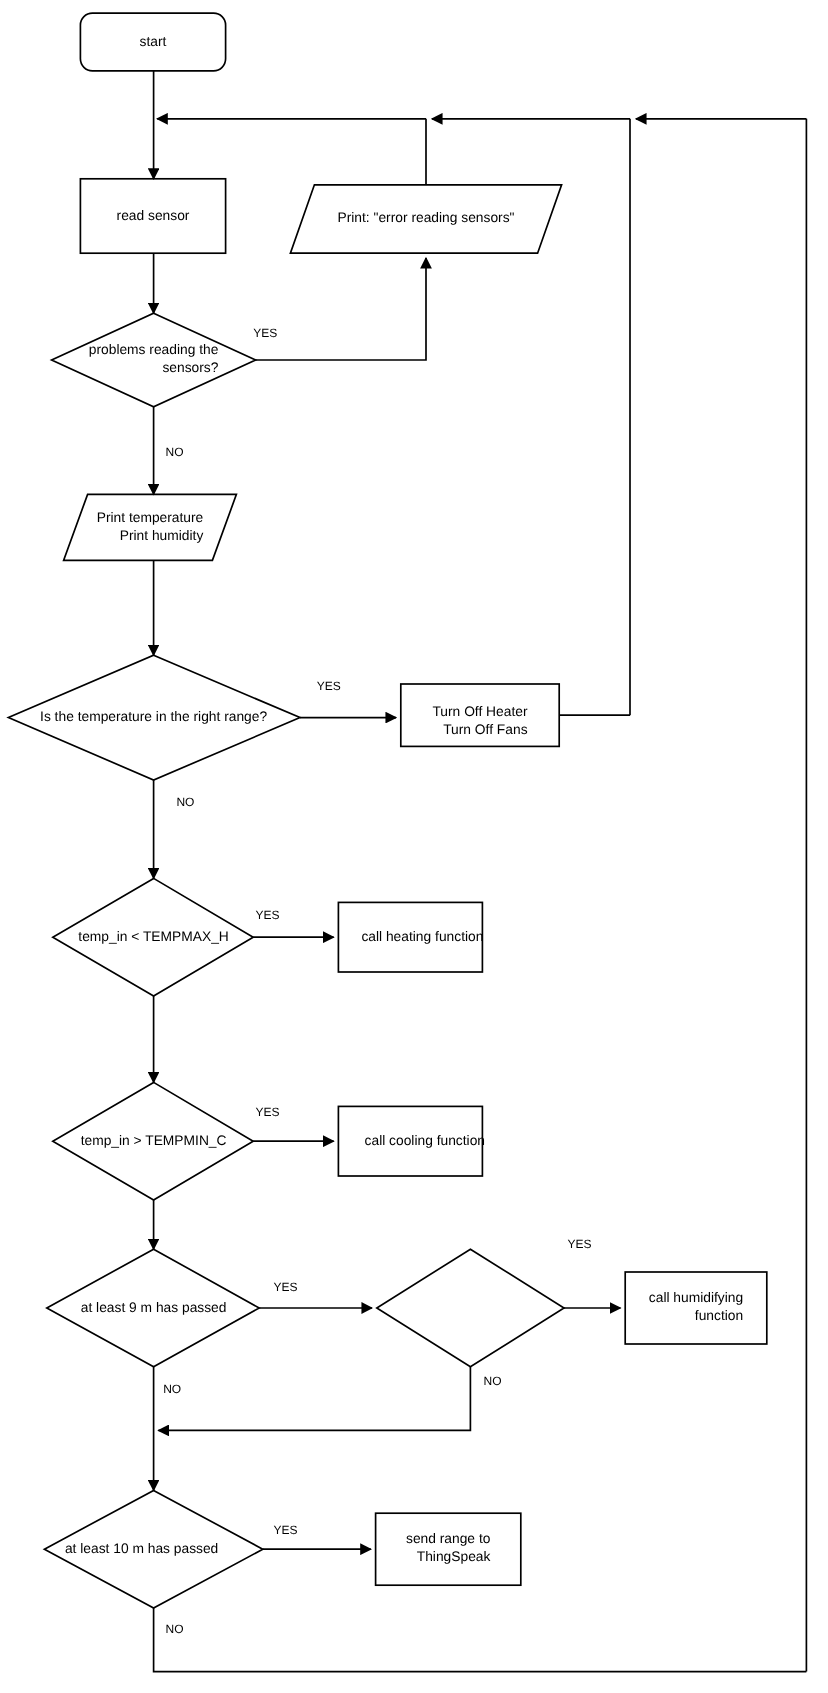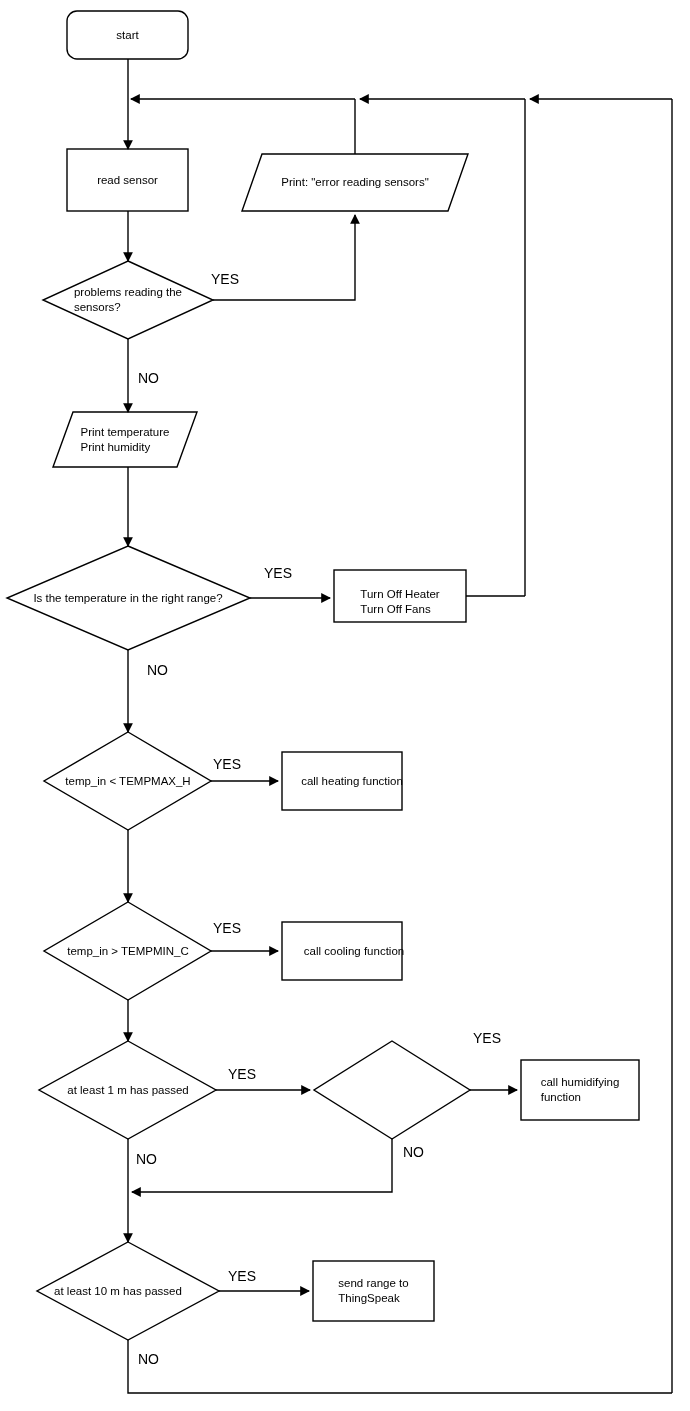--- a/index.html
+++ b/index.html
@@ -20,31 +20,31 @@
     left: 0;
     top: 0;
     width: 690px;
     height: 1411px;
   }
   .shape-text {
     position: absolute;
     display: flex;
     align-items: center;
     justify-content: center;
-    text-align: left;
+    text-align: right;
     color: #000000;
     font-size: 11.5px;
     line-height: 15px;
     white-space: pre-line;
     pointer-events: none;
   }
   .edge-label {
     position: absolute;
     color: #000000;
-    font-size: 14px;
+    font-size: 10px;
     line-height: 14px;
     white-space: nowrap;
   }
 </style>
 </head>
 <body>
 
 <div id="canvas">
 
   <svg id="flow-svg" viewBox="0 0 690 1411" xmlns="http://www.w3.org/2000/svg">
@@ -153,21 +153,21 @@
 Turn Off Fans</div>
 
   <div class="shape-text" style="left:42px; top:766px; width:172px; height:30px;">temp_in &lt;  TEMPMAX_H</div>
 
   <div class="shape-text" style="left:282px; top:752px; width:140px; height:58px;border-radius:13px;">call heating function</div>
 
   <div class="shape-text" style="left:42px; top:936px; width:172px; height:30px;">temp_in &gt;  TEMPMIN_C</div>
 
   <div class="shape-text" style="left:282px; top:922px; width:120px; height:58px;margin-left:12px;">call cooling function</div>
 
-  <div class="shape-text" style="left:38px; top:1075px; width:180px; height:30px;">at least 1 m has passed</div>
+  <div class="shape-text" style="left:38px; top:1075px; width:180px; height:30px;">at least 9 m has passed</div>
 
 
   <div class="shape-text" style="left:521px; top:1060px; width:118px; height:60px;">call humidifying
 function</div>
 
   <div class="shape-text" style="left:26px; top:1276px; width:184px; height:30px;">at least 10 m has passed</div>
 
   <div class="shape-text" style="left:313px; top:1261px; width:121px; height:60px;">send range to
 ThingSpeak</div>
 

